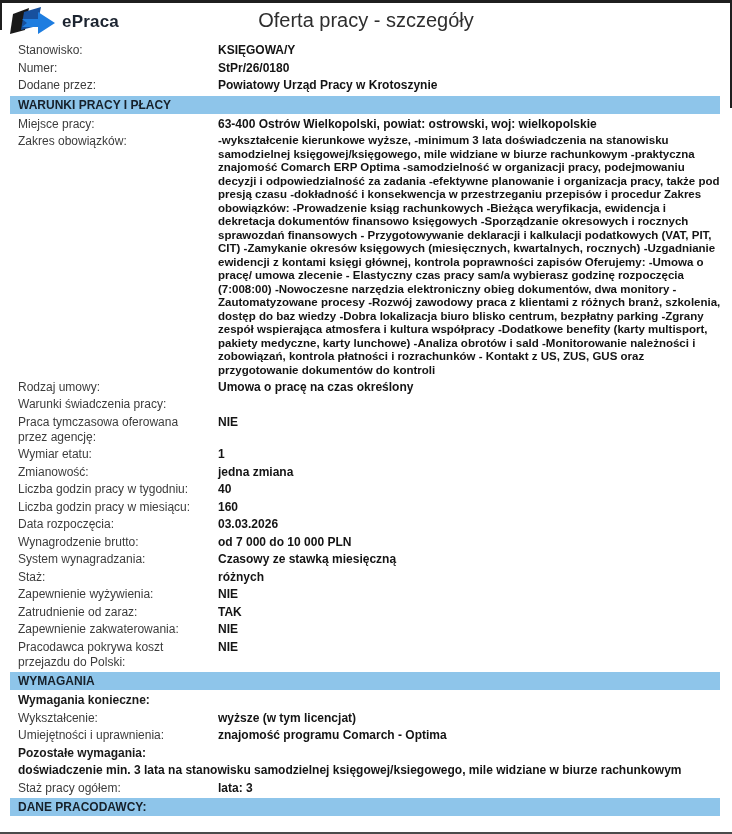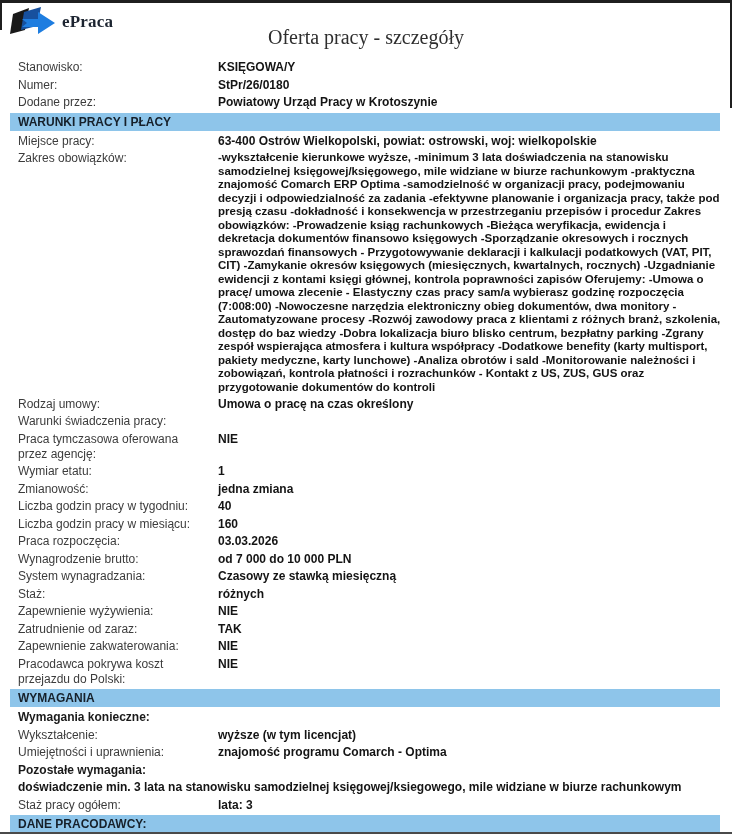--- a/index.html
+++ b/index.html
@@ -12,21 +12,21 @@
   body{
     width:732px;height:834px;overflow:hidden;background:#ffffff;position:relative;
     font-family:"Liberation Sans","DejaVu Sans",sans-serif;
   }
   
   .frame-top{position:absolute;top:0;left:0;width:732px;height:3px;background:var(--frame);}
   .frame-left{position:absolute;top:0;left:0;width:2px;height:30px;background:var(--frame);}
   .frame-right{position:absolute;top:0;right:0;width:2px;height:108px;background:var(--frame);}
   .frame-bottom{position:absolute;bottom:0;left:0;width:732px;height:2px;background:#4a4a4a;}
 
-  .header{position:relative;height:37px;padding-top:23px;font-family:Liberation Serif, serif;}
+  .header{position:relative;height:37px;padding-top:6px;}
   .logo{position:absolute;left:10px;top:7px;display:flex;align-items:center;gap:6px;}
   .logo svg{display:block;}
   .logo-text{font-weight:bold;font-size:17px;color:#1c2430;letter-spacing:.2px;}
   .page-title{text-align:center;font-size:20px;color:#2e2e2e;padding-top:3px;}
 
   .content{padding-right:6px;}
   .section-bar{
     background:var(--bar);height:18px;line-height:18px;
     margin:2px 6px 3px 10px;padding-left:8px;
     font-weight:bold;font-size:12px;color:#16202a;
@@ -111,21 +111,21 @@
     </div>
     <div class="row">
       <div class="label">Liczba godzin pracy w tygodniu:</div>
       <div class="value">40</div>
     </div>
     <div class="row">
       <div class="label">Liczba godzin pracy w miesiącu:</div>
       <div class="value">160</div>
     </div>
     <div class="row">
-      <div class="label">Praca rozpoczęcia:</div>
+      <div class="label">Data rozpoczęcia:</div>
       <div class="value">03.03.2026</div>
     </div>
     <div class="row">
       <div class="label">Wynagrodzenie brutto:</div>
       <div class="value">od 7 000 do 10 000 PLN</div>
     </div>
     <div class="row">
       <div class="label">System wynagradzania:</div>
       <div class="value">Czasowy ze stawką miesięczną</div>
     </div>

